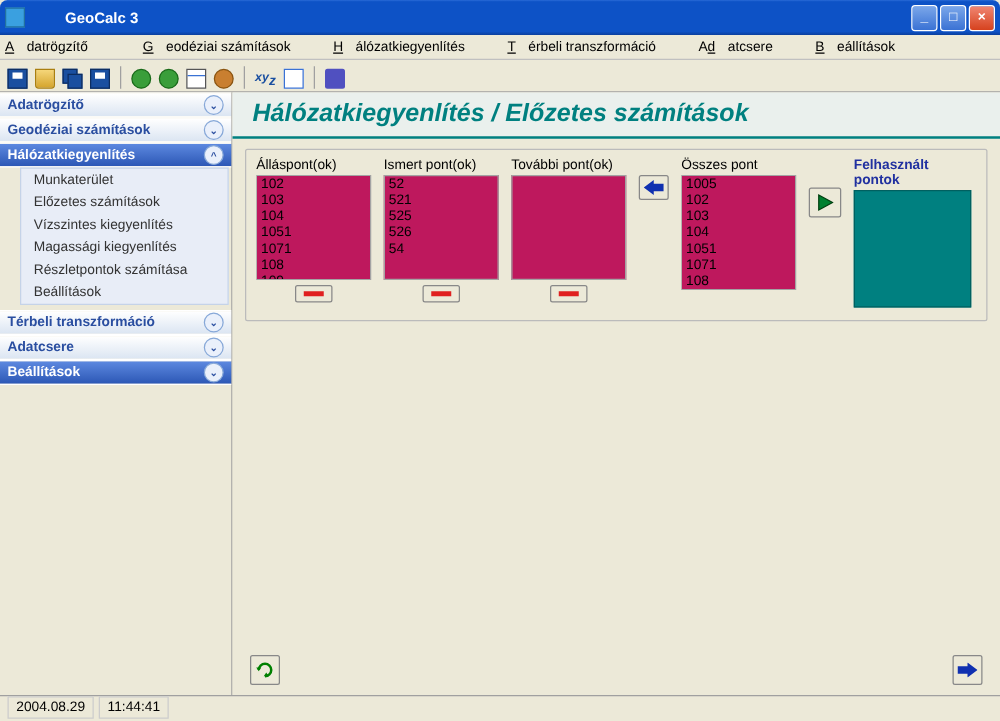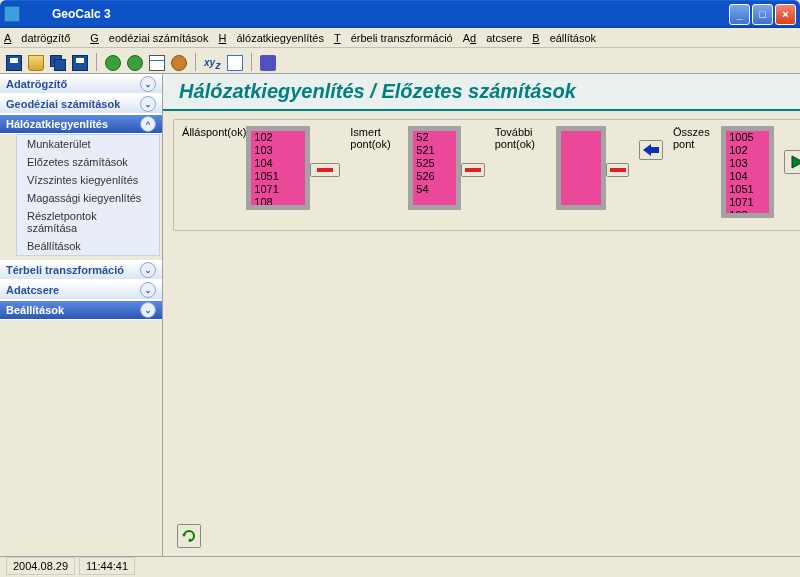--- a/index.html
+++ b/index.html
@@ -4,21 +4,21 @@
 <style>
   * { box-sizing: border-box; margin: 0; padding: 0; font-family: Tahoma, sans-serif; font-size: 11px; }
   body { background: #ece9d8; width: 800px; height: 577px; overflow: hidden; position: relative; }
   .titlebar { height: 28px; background: linear-gradient(to bottom, #2a6bd7 0%, #0d52c6 5%, #0d52c6 90%, #0a3f9e 100%); display: flex; align-items: center; padding: 0 4px; color: #fff; border-radius: 6px 6px 0 0; gap: 27px; }
   .titlebar .app-icon { width: 16px; height: 16px; background: #3aa0e0; margin-right: 5px; border: 1px solid #2270a0; }
   .titlebar .title { font-weight: bold; font-size: 12px; flex: 1; }
   .winbtns { display: flex; gap: 2px; }
   .winbtn { width: 21px; height: 21px; border: 1px solid #fff; border-radius: 3px; display: flex; align-items: center; justify-content: center; font-weight: bold; color: #fff; font-size: 11px; cursor: pointer; }
   .winbtn.min, .winbtn.max { background: linear-gradient(to bottom,#7ba7ea,#3a72d4); }
   .winbtn.close { background: linear-gradient(to bottom,#f08672,#d6421e); }
-  .menubar { height: 20px; background: #ece9d8; display: flex; align-items: center; padding: 2px 4px; border-bottom: 1px solid #c0c0c0; }
+  .menubar { height: 20px; background: #ece9d8; display: flex; align-items: center; padding: 2px 4px; border-bottom: 1px solid #c0c0c0; gap: 24px; }
   .menubar span { margin-right: 10px; cursor: pointer; }
   .menubar .u { text-decoration: underline; }
   .toolbar { height: 26px; background: #ece9d8; display: flex; align-items: flex-end; padding: 2px 6px; gap: 6px; border-bottom: 1px solid #a0a0a0; }
   .tbicon { width: 16px; height: 16px; display:inline-block; cursor:pointer; }
   .tb-save { background:#1a4fa0; border:1px solid #0d2d60; position:relative; }
   .tb-save::after{content:"";position:absolute;top:2px;left:3px;width:8px;height:5px;background:#fff;}
   .tb-open { background:linear-gradient(#f5d67a,#d5a52e); border:1px solid #aa7f10; border-radius:0 0 3px 3px; }
   .tb-dbl { position:relative; }
   .tb-dbl .a,.tb-dbl .b{position:absolute;width:12px;height:12px;}
   .tb-dbl .a{background:#1a4fa0;top:0;left:0;border:1px solid #0d2d60;}
@@ -35,23 +35,23 @@
   .sidebar { width: 186px; background: #ece9d8; border-right: 1px solid #a0a0a0; padding:0; }
   .main { flex: 1; background: #ece9d8; position: relative; }
   .navhead { height: 20px; display:flex; align-items:center; justify-content:space-between; padding:0 6px; border-bottom:1px solid #fff; border-top:1px solid #fff; cursor:pointer; font-weight:bold;}
   .navhead.plain { background:linear-gradient(to bottom,#fff,#dbe5f2); color:#2a4ea0;gap:12px; }
   .navhead.sel { background:linear-gradient(to bottom,#5d89e0,#2c57b5); color:#fff;gap:32px; }
   .navchev { width:16px;height:16px;border:1px solid #87a8d8;border-radius:50%;background:#eaf0fb;display:flex;align-items:center;justify-content:center;color:#2a4ea0;font-size:8px;}
   .navitems { background:#e8edf7; border:1px solid #c5d3e8; margin:0 2px 4px 16px; }
   .navitems div { padding:3px 10px; cursor:pointer; color:#333; }
   .pagetitle { color:#008080; font-size:20px; font-weight:bold; font-style:italic; padding:6px 10px 6px 16px; border-bottom:2px solid #008080; background:#eaf0ed;}
   .panel { margin:8px 10px; background:#ece9d8; border:1px solid #bbb; border-radius:2px; padding:6px 8px 10px 8px; display:flex; gap:10px; align-items:flex-start;}
-  .col { display:flex; }
+  .col { display:flex; flex-direction:column; }
   .col label { margin-bottom:2px; }
-  .listbox { width:64px; height:84px; background:#ec4899; border:5px solid #a3a3a3; overflow-y:scroll; overflow-x:hidden; }
+  .listbox { width:92px; height:84px; background:#be185d; border:1px solid #a3a3a3; overflow-y:scroll; overflow-x:hidden; }
   .listbox.tall { height:92px; }
   .listbox div { padding:0 3px; cursor:pointer; line-height:13px;}
   .redbtn { width:30px; height:14px; background:#ece9d8; border:1px solid #888; border-radius:2px; display:flex; align-items:center; justify-content:center; margin-top:4px; align-self:center; cursor:pointer;}
   .redbtn span { width:16px; height:4px; background:#e02020; }
   .arrowbtn { width:24px; height:20px; background:#ece9d8; border:1px solid #888; border-radius:2px; display:flex; align-items:center; justify-content:center; cursor:pointer;}
   .playbtn { width:26px; height:24px; background:#ece9d8; border:1px solid #888; border-radius:2px; display:flex; align-items:center; justify-content:center; cursor:pointer;}
   .tealbox { width:94px; height:94px; background:#008080; border:1px solid #006060; }
   .lowleft { position:absolute; bottom:8px; left:14px; }
   .lowright { position:absolute; bottom:8px; right:14px; }
   .squarebtn { width:24px;height:24px;background:#ece9d8;border:1px solid #888;border-radius:2px;display:flex;align-items:center;justify-content:center;cursor:pointer;}

